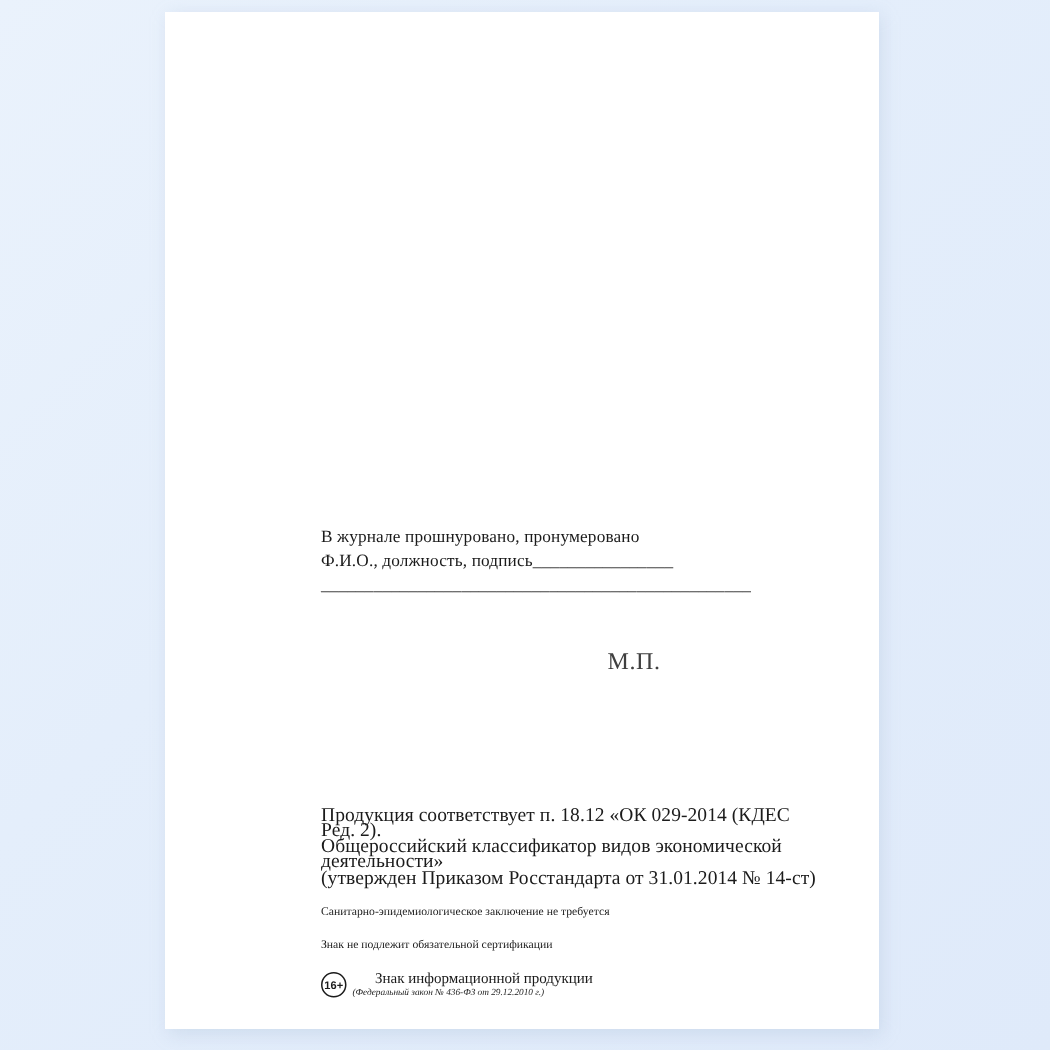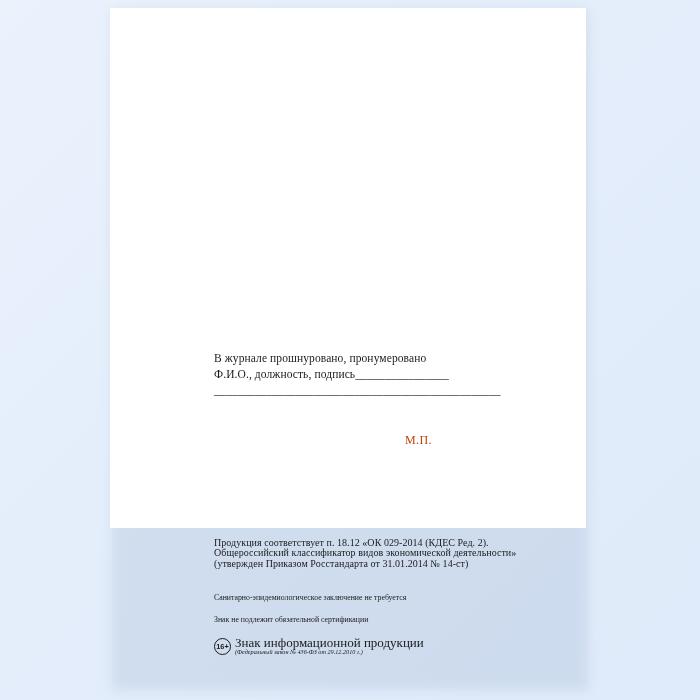--- a/index.html
+++ b/index.html
@@ -28,21 +28,21 @@
     height: 680px;
     background: rgba(120, 150, 185, 0.18);
     filter: blur(6px);
     border-radius: 2px;
   }
   #page {
     position: absolute;
     left: 110px;
     top: 8px;
     width: 476px;
-    height: 520px;
+    height: 678px;
     background: #ffffff;
     box-sizing: border-box;
   }
   
   #decl-block {
     position: absolute;
     left: 104px;
     top: 342px;
     width: 310px;
     font-size: 11.5px;
@@ -50,36 +50,36 @@
     color: #1b1b1b;
   }
   #decl-block .line {
     white-space: nowrap;
     letter-spacing: 0.1px;
   }
   #mp {
     position: absolute;
     left: 295px;
     top: 425px;
-    font-size: 12px;
-    color: #c2410c;
+    font-size: 16px;
+    color: #404040;
     letter-spacing: 0.4px;
   }
   
   #footer {
     position: absolute;
     left: 104px;
     top: 530px;
     width: 330px;
     color: #1b1b1b;
   }
   #footer .p {
-    font-size: 10px;
+    font-size: 13px;
     line-height: 10.4px;
-    margin-bottom: 24px;
+    margin-bottom: 13px;
     letter-spacing: 0.05px;
   }
   #footer .single {
     font-size: 7.8px;
     line-height: 10px;
     margin-bottom: 12px;
   }
   #age-row {
     display: flex;
     align-items: center;
@@ -99,22 +99,23 @@
     font-family: "Liberation Sans", sans-serif;
     font-weight: bold;
     line-height: 1;
     color: #1b1b1b;
     box-sizing: border-box;
   }
   #age-texts {
     padding-top: 1px;
   }
   #age-texts .t1 {
-    font-size: 13px;
+    font-size: 10px;
     line-height: 9.6px;
+    margin-left: 15px;
   }
   #age-texts .t2 {
     font-size: 6.2px;
     line-height: 8.4px;
     font-style: italic;
   }
 </style>
 </head>
 <body>
 

